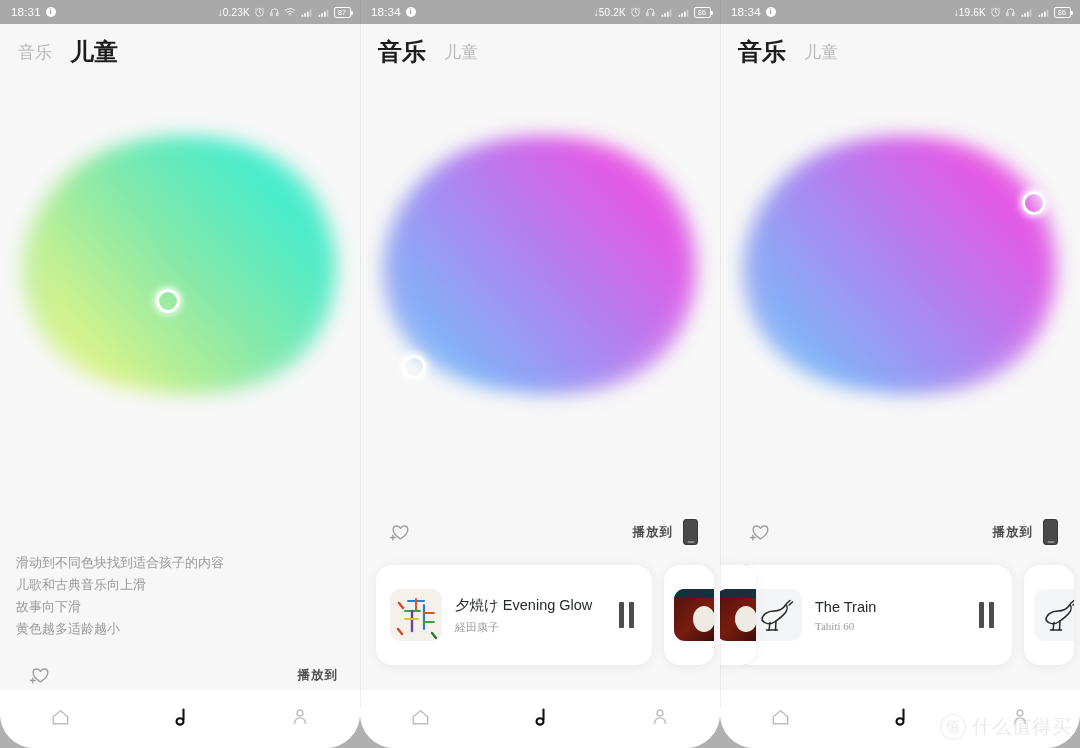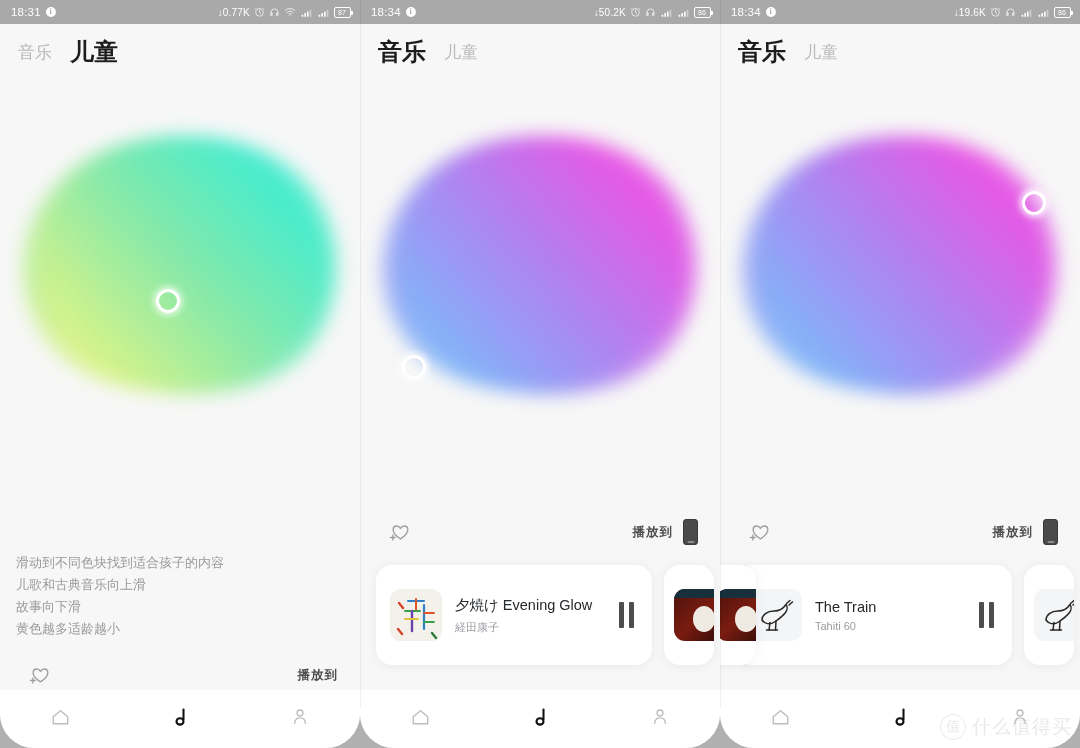--- a/index.html
+++ b/index.html
@@ -168,21 +168,21 @@
     background: #f2f2f4;
     display: flex; align-items: center; justify-content: center;
   }
   .meta { margin-left: 13px; flex: 1; min-width: 0; }
   .trk {
     font-size: 14.5px; color: #25282c; white-space: nowrap;
     overflow: hidden; text-overflow: ellipsis;
   }
   .art-name {
     font-size: 11px; color: #9b9ba1; margin-top: 5px;
-    white-space: nowrap; overflow: hidden; text-overflow: ellipsis;
+    white-space: nowrap; overflow: hidden; text-overflow: ellipsis; font-family: Liberation Serif, serif;
   }
   .pause {
     display: flex; gap: 5px; margin-left: 8px; margin-right: 4px;
   }
   .pause i { display: block; width: 5px; height: 26px; background: #4d4d4d; border-radius: 1px; }
 
   
   .botbar {
     position: absolute;
     left: 0; right: 0; bottom: 0;
@@ -238,21 +238,21 @@
 
 <div class="screen">
 
 <div class="panel">
       <div class="statusbar">
         <div class="sb-left">
           <span class="sb-time">18:31</span>
           <span class="sb-dot">i</span>
         </div>
         <div class="sb-right">
-          <span class="sb-net">↓<span>0.77K</span></span>
+          <span class="sb-net">↓<span>0.23K</span></span>
           <span class="sb-ico">
             <svg viewBox="0 0 24 24" width="11" height="11" fill="none" stroke="#ffffff" stroke-width="1.5" stroke-linecap="round" stroke-linejoin="round">
               <path d="M12 7.5 V12 L14.6 13.6"></path>
               <path d="M12 3.8 A8.2 8.2 0 1 0 12 20.2 A8.2 8.2 0 1 0 12 3.8"></path>
               <path d="M5.2 3 L2.6 5.4 M18.8 3 L21.4 5.4"></path>
             </svg>
           </span>
           <span class="sb-ico">
             <svg viewBox="0 0 24 24" width="11" height="11" fill="none" stroke="#ffffff" stroke-width="1.5" stroke-linecap="round" stroke-linejoin="round">
               <path d="M4.5 15 V11.5 A7.5 7.5 0 0 1 19.5 11.5 V15"></path>

